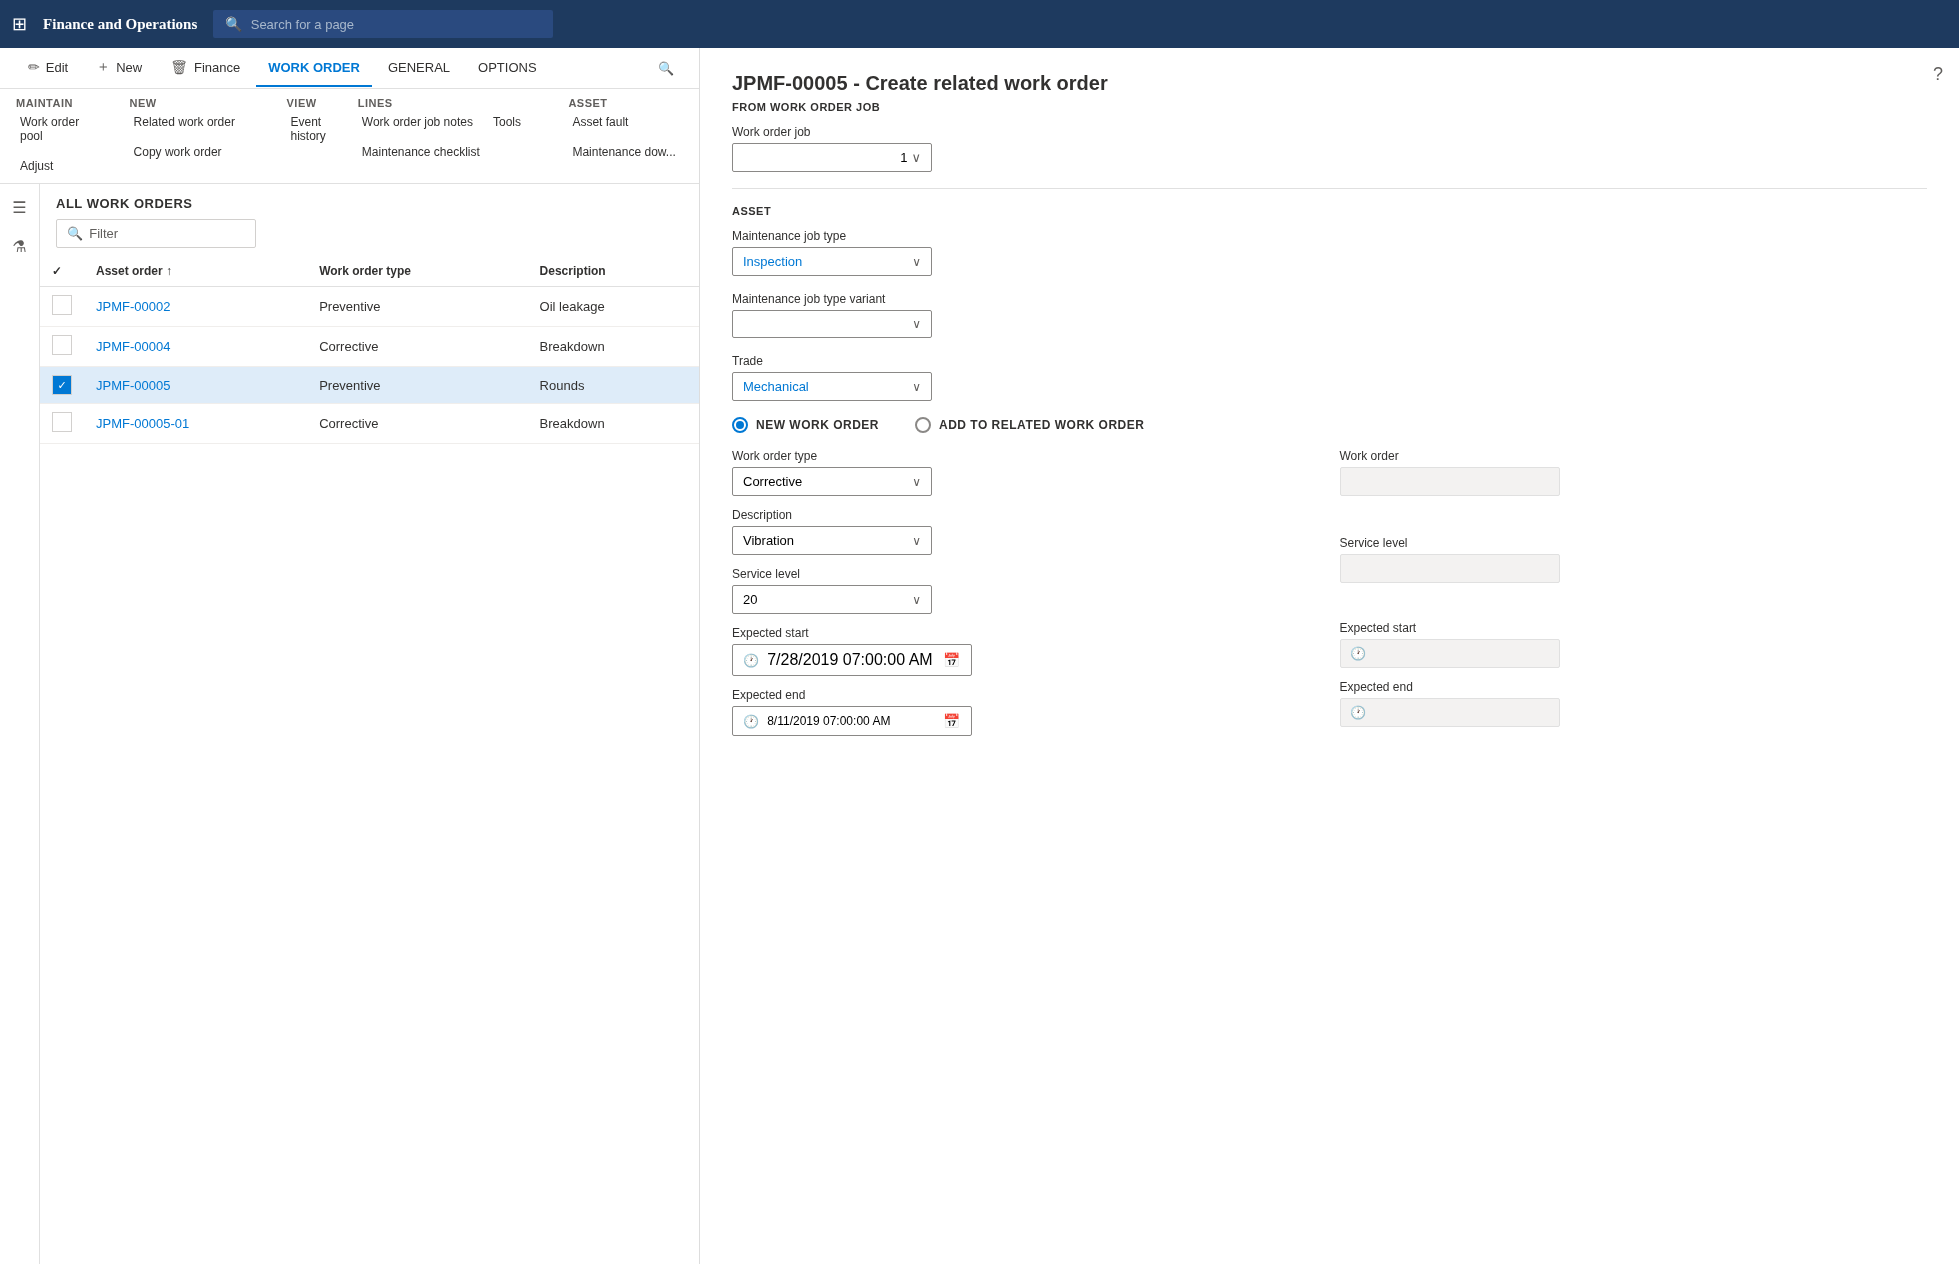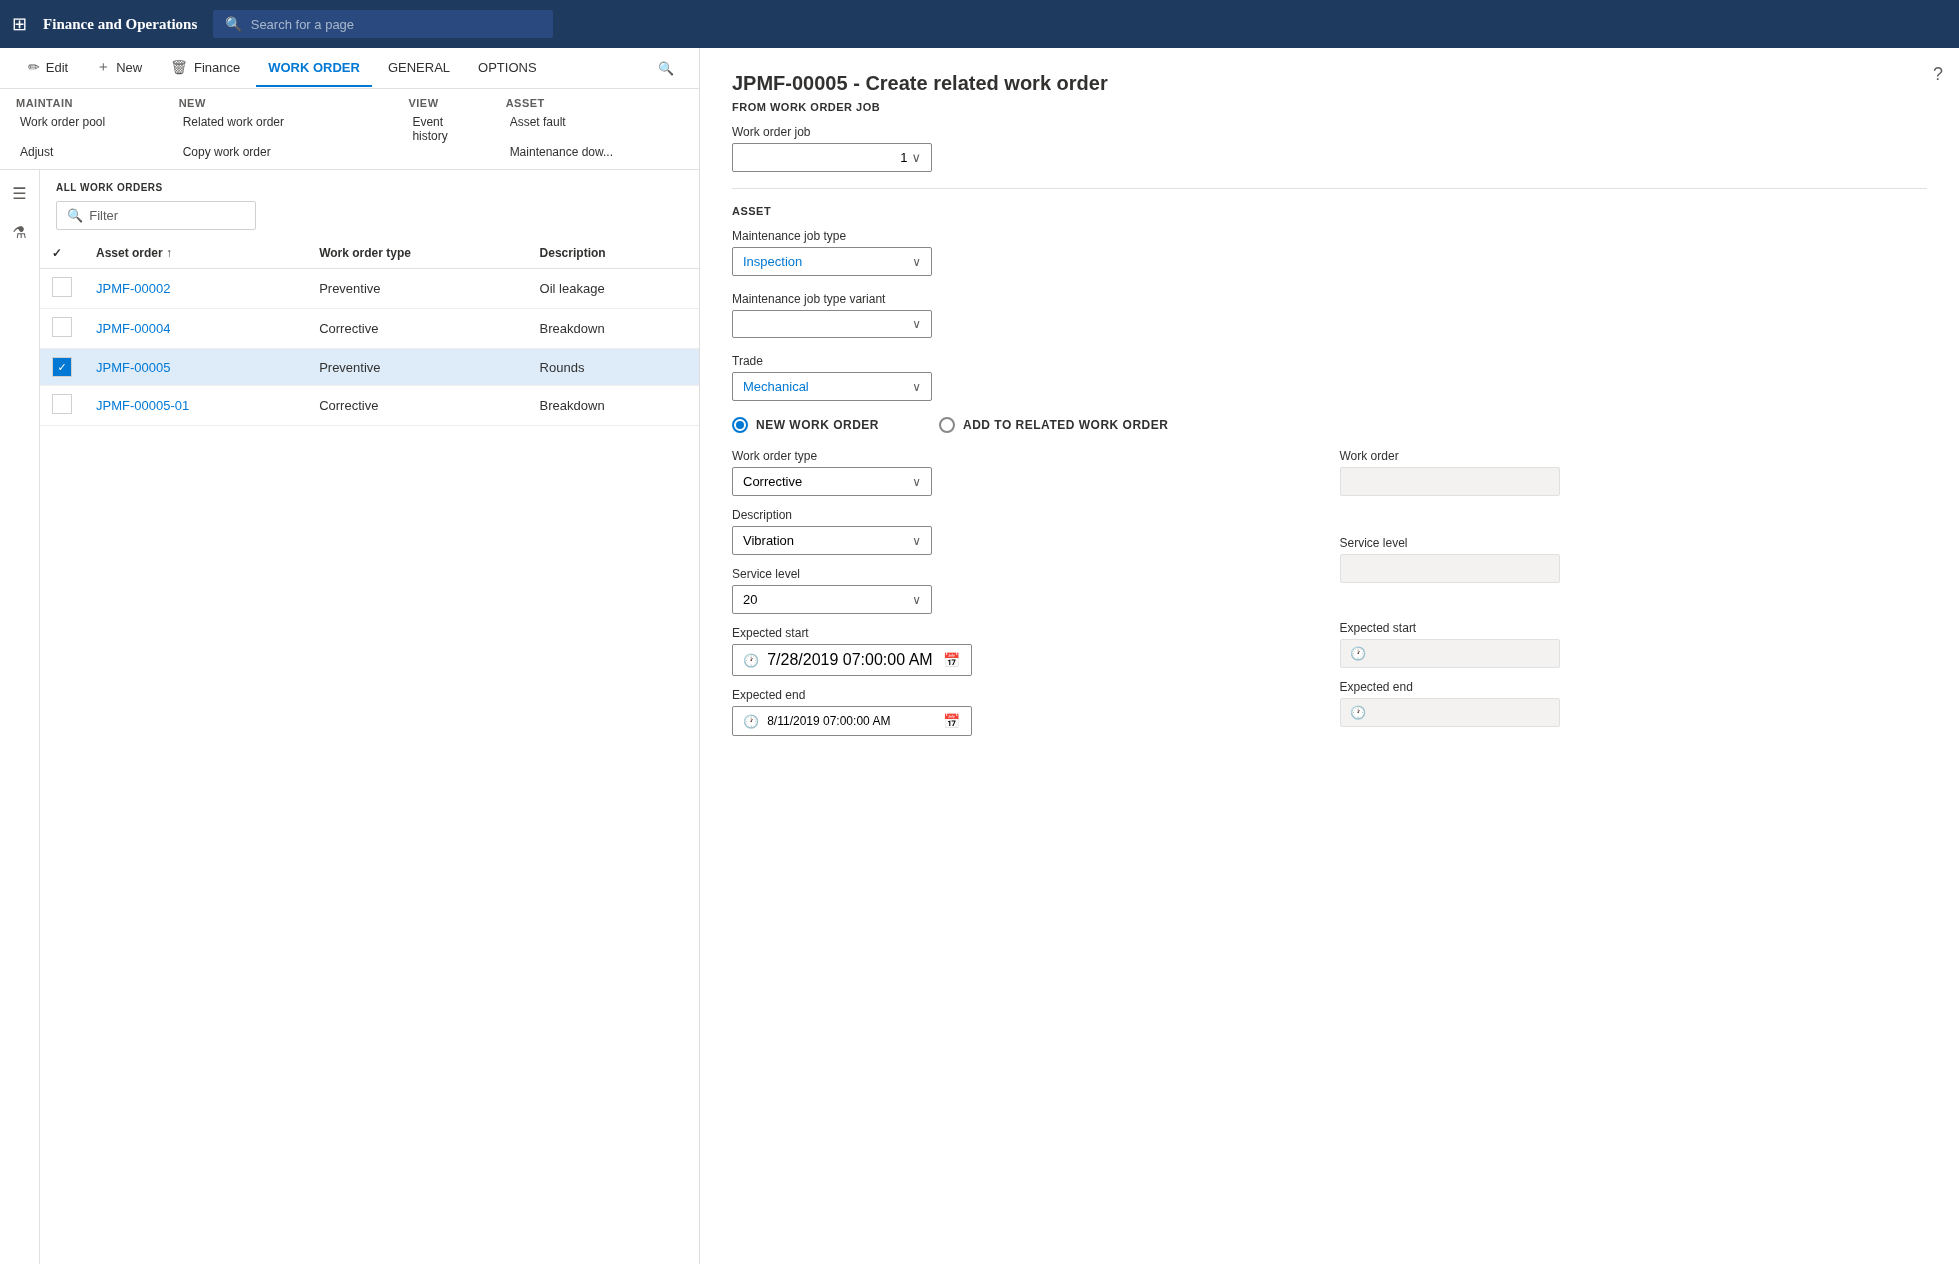--- a/index.html
+++ b/index.html
@@ -123,21 +123,21 @@
     .content-area {
       flex: 1;
       display: flex;
       flex-direction: column;
       overflow: hidden;
     }
 
     
     .work-orders-header {
       padding: 12px 16px 8px;
-      font-size: 10px;
+      font-size: 13px;
       font-weight: 700;
       color: #323130;
       text-transform: uppercase;
       letter-spacing: 0.5px;
     }
 
     .filter-bar {
       padding: 0 16px 8px;
     }
     .filter-input {
@@ -262,21 +262,21 @@
       border-radius: 2px;
       padding: 6px 10px;
       background: white;
       width: 200px;
       gap: 4px;
     }
 
     
     .radio-section {
       display: flex;
-      gap: 60px;
+      gap: 36px;
       margin-bottom: 16px;
       align-items: center;
     }
     .radio-item {
       display: flex;
       align-items: center;
       gap: 8px;
       cursor: pointer;
     }
     .radio-circle {
@@ -366,20 +366,28 @@
           <div class="ribbon-group-label">NEW</div>
           <div class="ribbon-group-items">
             <span class="ribbon-item">Related work order</span>
             <span class="ribbon-item">Copy work order</span>
           </div>
         </div>
         <div class="ribbon-group">
           <div class="ribbon-group-label">VIEW</div>
           <div class="ribbon-group-items">
             <span class="ribbon-item">Event history</span>
+          </div>
+        </div>
+        <div class="ribbon-group">
+          <div class="ribbon-group-label">LINES</div>
+          <div class="ribbon-group-items">
+            <span class="ribbon-item">Work order job notes</span>
+            <span class="ribbon-item">Tools</span>
+            <span class="ribbon-item">Maintenance checklist</span>
           </div>
         </div>
         <div class="ribbon-group">
           <div class="ribbon-group-label">ASSET</div>
           <div class="ribbon-group-items">
             <span class="ribbon-item">Asset fault</span>
             <span class="ribbon-item">Maintenance dow...</span>
           </div>
         </div>
       </div>

